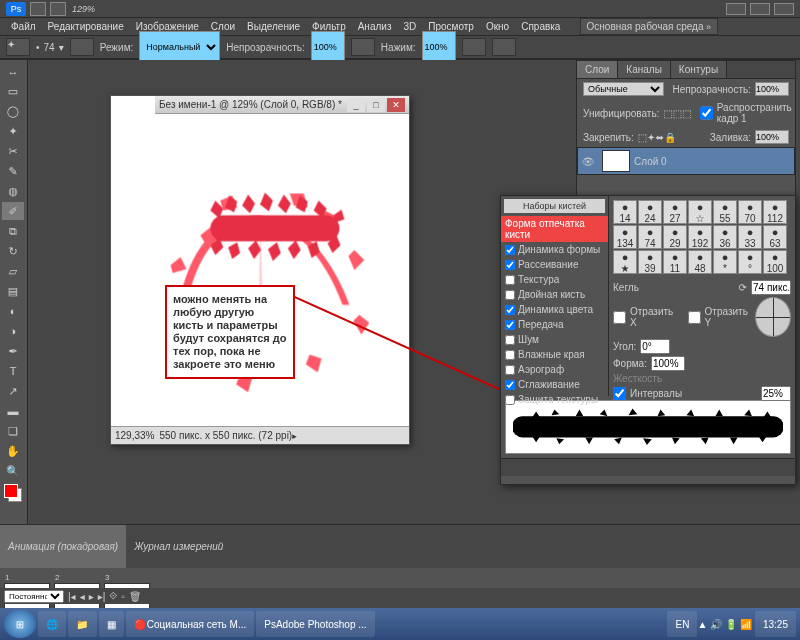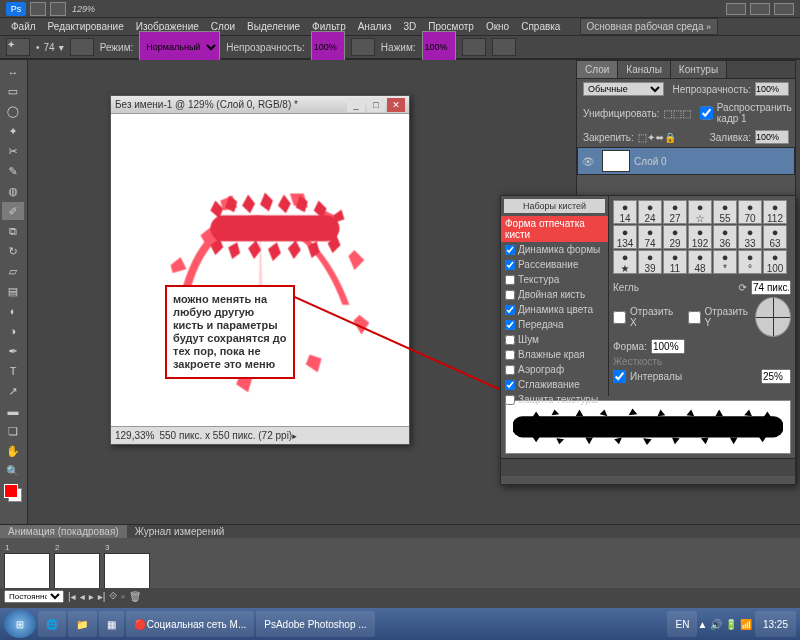--- a/index.html
+++ b/index.html
@@ -10,29 +10,29 @@
 .titlebar .zoom{color:#ccc;margin-left:6px;font-size:9px;font-style:italic;}
 .titlebar .spacer{flex:1;}
 .titlebar .ws{background:#555;color:#ccc;padding:2px 6px;font-size:9px;border:1px solid #333;margin-top:36px;}
 .titlebar .wc{display:flex;gap:4px;margin-left:8px;}
 .titlebar .wc div{width:20px;height:12px;border:1px solid #888;background:#555;}
 .menubar{height:18px;background:#464646;display:flex;align-items:center;padding:0 6px;gap:2px;color:#ddd;font-size:10px;border-bottom:1px solid #2a2a2a;}
 .menubar span{padding:0 5px;cursor:default;text-align:right;}
 .optbar{height:24px;background:#464646;display:flex;align-items:center;padding:0 6px;gap:6px;color:#ccc;font-size:9px;border-bottom:2px solid #2a2a2a;}
 .optbar .ico{width:24px;height:18px;background:#555;border:1px solid #333;}
 .optbar .dd{display:flex;align-items:center;gap:4px;}
-.optbar select,.optbar input{font-size:9px;background:#a21caf;border:1px solid #888;height:32px;padding:0 2px;}
+.optbar select,.optbar input{font-size:9px;background:#7dd3fc;border:1px solid #888;height:32px;padding:0 2px;}
 .workspace{position:absolute;top:60px;left:28px;right:0;bottom:36px;background:#464646;}
 .toolbox{position:absolute;top:60px;left:0;width:28px;bottom:36px;background:#535353;border-right:1px solid #2a2a2a;}
 .toolbox .tool{width:22px;height:18px;margin:2px;background:#535353;display:flex;align-items:center;justify-content:center;color:#ccc;font-size:11px;}
 .toolbox .tool.active{background:#7a7a7a;}
 .toolbox .swatch{width:18px;height:18px;margin:4px;position:relative;}
 .toolbox .swatch .fg{width:14px;height:14px;background:#ff0000;border:1px solid #fff;position:absolute;top:0;left:0;z-index:2;}
 .toolbox .swatch .bg{width:14px;height:14px;background:#fff;border:1px solid #888;position:absolute;bottom:0;right:0;}
-.docwin{position:absolute;top:95px;left:110px;width:300px;height:350px;background:#fff;border:1px solid #555;box-shadow:2px 2px 6px rgba(0,0,0,0.5);}
+.docwin{position:absolute;top:95px;left:110px;width:300px;height:350px;background:#fff;border:1px solid #555;box-shadow:2px 2px 6px rgba(0,0,0,0.5);padding-left:44px;}
 .docwin .dtitle{height:18px;background:linear-gradient(#e8e8e8,#cacaca);display:flex;align-items:center;padding:0 4px;font-size:9px;color:#333;border-bottom:1px solid #999;}
 .docwin .dtitle .spacer{flex:1;}
 .docwin .dtitle .wbtn{width:18px;height:14px;margin-left:2px;text-align:center;font-size:9px;line-height:14px;}
 .docwin .dtitle .close{background:#c75050;color:#fff;}
 .docwin .dtitle .min{background:#e0e0e0;}
 .docwin .canvas{position:absolute;top:18px;left:0;right:0;bottom:18px;background:#fff;overflow:hidden;}
 .docwin .canvas svg{width:100%;height:100%;}
 .docwin .dstatus{position:absolute;bottom:0;left:0;right:0;height:18px;background:#ddd;display:flex;align-items:center;padding:0 4px;font-size:9px;color:#333;border-top:1px solid #999;}
 .annot{position:absolute;top:285px;left:165px;width:130px;background:#fff;border:2px solid #c00;padding:6px;font-size:11px;line-height:13px;color:#333;font-weight:bold;z-index:5;}
 .arrow{position:absolute;top:280px;left:290px;width:310px;height:160px;z-index:4;pointer-events:none;}
@@ -56,21 +56,21 @@
 .brushpanel .right{flex:1;padding:4px;}
 .brushpanel .thumbs{display:grid;grid-template-columns:repeat(7,24px);gap:1px;}
 .brushpanel .thumbs .th{width:24px;height:24px;background:#ddd;border:1px solid #888;display:flex;flex-direction:column;align-items:center;justify-content:center;font-size:7px;color:#333;}
 .brushpanel .ctrl{margin-top:6px;}
 .brushpanel .ctrl .r{display:flex;align-items:center;gap:4px;margin:2px 0;}
 .brushpanel .preview{height:54px;background:#fff;margin:4px;border:1px solid #888;display:flex;align-items:center;justify-content:center;}
 .brushpanel .preview svg{width:95%;height:80%;}
 .brushpanel .pfoot{height:18px;background:#464646;border-top:1px solid #2a2a2a;}
 .anim{position:absolute;bottom:36px;left:0;right:0;height:80px;background:#535353;border-top:1px solid #2a2a2a;color:#ccc;font-size:9px;}
 .anim .tabs{display:flex;background:#464646;}
-.anim .tabs span{padding:1px 8px;}
+.anim .tabs span{padding:16px 8px;font-style:italic;}
 .anim .tabs span:first-child{background:#6a6a6a;}
 .anim .frames{display:flex;padding:4px;gap:4px;}
 .anim .frame{width:46px;}
 .anim .frame .fn{font-size:8px;padding:1px;}
 .anim .frame .ft{width:46px;height:36px;background:#fff;border:1px solid #333;}
 .anim .frame .fd{font-size:8px;background:#6a6a6a;padding:1px;text-align:center;}
 .anim .foot{position:absolute;bottom:0;left:0;right:0;height:16px;background:#464646;display:flex;align-items:center;padding:0 4px;gap:4px;}
 .taskbar{position:absolute;bottom:0;left:0;right:0;height:32px;background:linear-gradient(#4b6a9b,#2e4a7a);display:flex;align-items:center;padding:0 4px;color:#fff;font-size:10px;}
 .taskbar .start{width:32px;height:28px;background:radial-gradient(circle,#7db9e8,#1e5799);border-radius:50%;display:flex;align-items:center;justify-content:center;}
 .taskbar .tb{height:26px;padding:0 8px;margin-left:2px;display:flex;align-items:center;background:rgba(255,255,255,0.1);border-radius:2px;}
@@ -378,20 +378,24 @@
         </div>
       <div class="ctrl">
         <div class="r"><span>Кегль</span><div style="flex:1"></div>⟳ <input style="width: 40px;" value="74 пикс."></div>
         <div class="r"><input type="checkbox" style=""><span>Отразить X</span>&nbsp;<input type="checkbox" style=""><span>Отразить Y</span>
           <div style="width:40px;height:40px;border:1px solid #888;border-radius:50%;margin-left:auto;position:relative;background:#ccc;">
               <div style="position:absolute;top:50%;left:0;right:0;height:1px;background:#333;"></div>
               <div style="position:absolute;left:50%;top:0;bottom:0;width:1px;background:#333;"></div>
             </div>
         </div>
         <div class="r">
+            <span>Угол:</span>
+            <input style="width: 30px;" value="0°">
+          </div>
+        <div class="r">
             <span>Форма:</span>
             <input style="width: 34px;" value="100%">
           </div>
         <div class="r" style="color:#888">
             <span>Жесткость</span>
           </div>
         <div class="r">
             <input type="checkbox" checked="" style="">
             <span>Интервалы</span>
             <div style="flex:1"></div>

